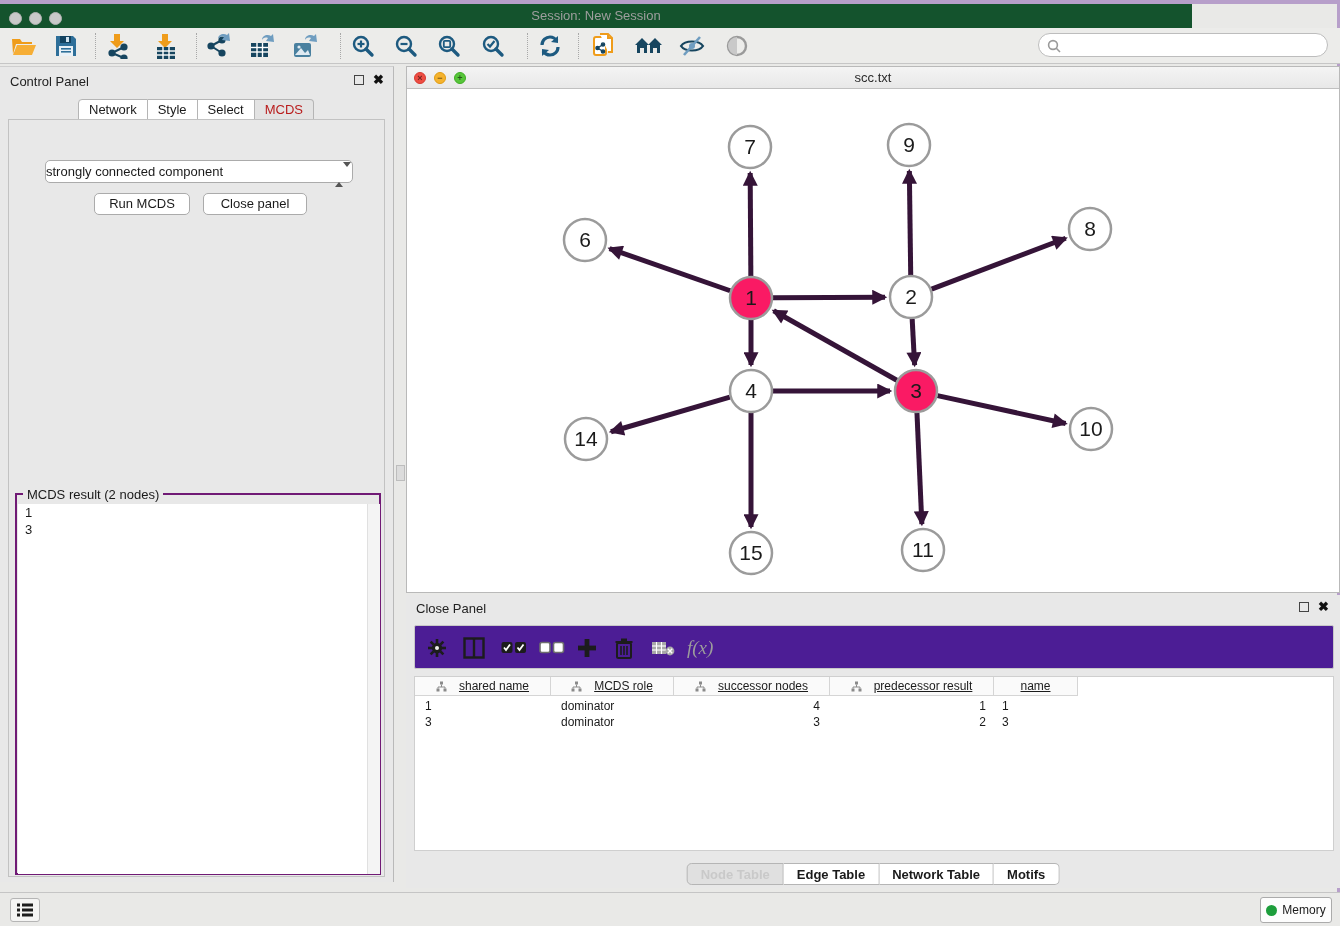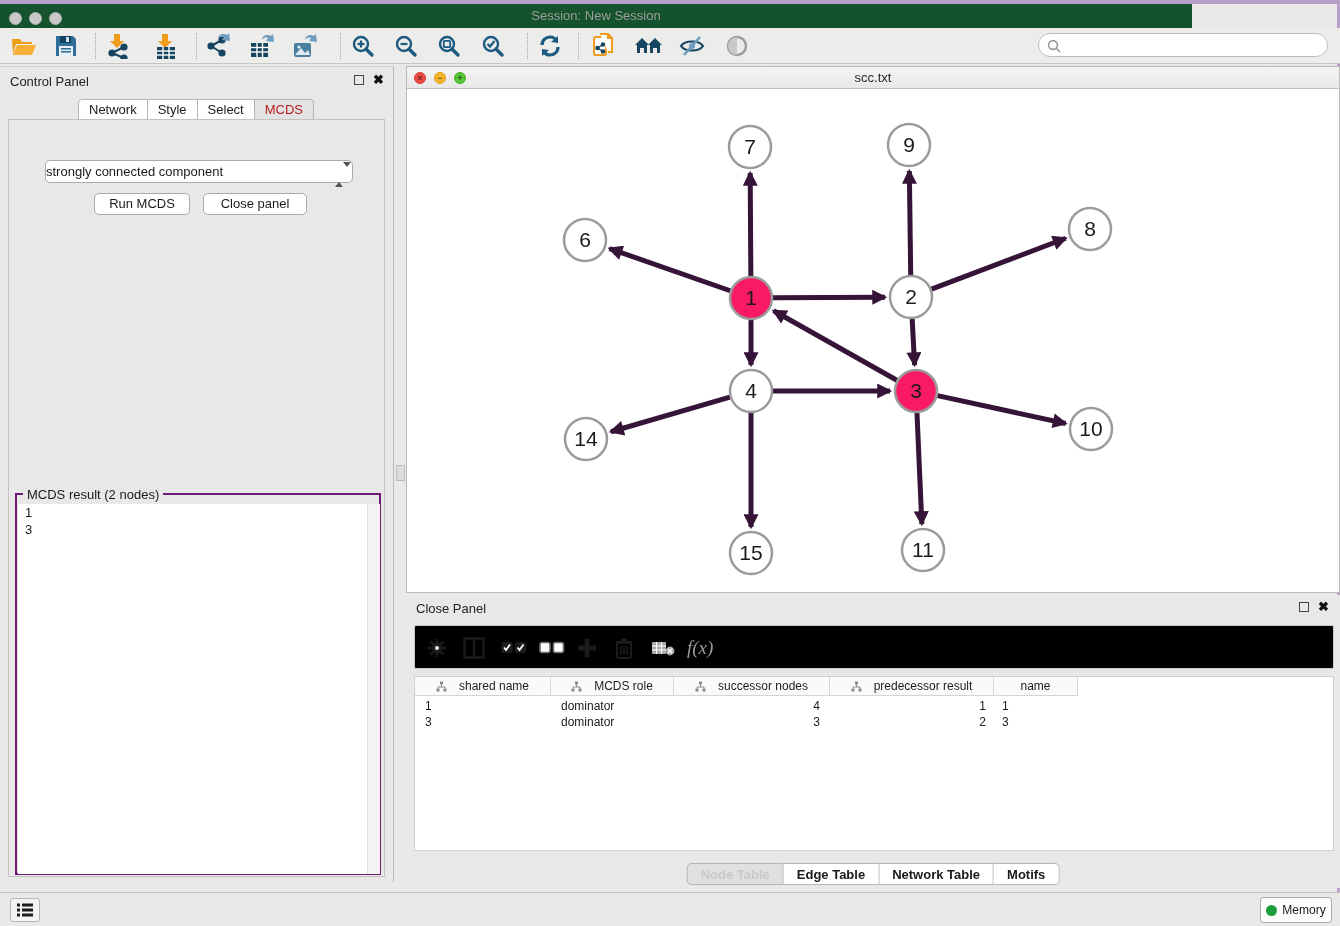--- a/index.html
+++ b/index.html
@@ -88,31 +88,31 @@
 
   
   #v-divider-thumb { left:396px; top:465px; width:9px; height:16px; background:#dcdcdc;
                      border:1px solid #bdbdbd; }
   #h-divider-thumb { left:860px; top:587px; width:12px; height:6px; background:#d9d9d9;
                      border:1px solid #c0c0c0; }
 
   
   #table-panel { left:406px; top:595px; width:934px; height:293px; background:#e8e8e8; }
   #tp-toolbar { position:absolute; left:8px; top:30px; width:920px; height:44px;
-                border:1px solid #c8c8c8; border-radius:2px; background:#000000; }
+                border:1px solid #c8c8c8; border-radius:2px; background:#4c1d95; }
   .tp-icon { position:absolute; top:8px; height:28px; display:flex; align-items:center;
              justify-content:center; cursor:default; }
   .fx-label { font-family:"Liberation Serif", serif; font-style:italic; font-size:19px; color:#9c9c9c; }
 
   #node-table { position:absolute; left:8px; top:81px; width:920px; height:175px; background:#fff;
                 border:1px solid #cfcfcf; overflow:hidden; }
   .th-row { position:absolute; left:0; top:0; height:19px; display:flex; }
   .th { height:19px; background:#fafafa; border-right:1px solid #d5d5d5; border-bottom:1px solid #d5d5d5;
         font-size:12px; color:#1c1c1c; display:flex; align-items:center; justify-content:center; gap:12px;
-        cursor:default; }
+        cursor:default;text-decoration:underline; }
   .th svg { flex:none; }
   .tr { position:absolute; left:0; height:16px; width:100%; }
   .td { position:absolute; font-size:12px; line-height:16px; white-space:nowrap; }
 
   .tp-tabs { position:absolute; left:50%; transform:translateX(-50%); top:268px; display:flex; }
   .tp-tab { height:22px; line-height:21px; padding:0 13px; background:#fff; border:1px solid #b5b5b5;
             border-left:none; font-size:13px; font-weight:bold; cursor:default; }
   .tp-tab:first-child { border-left:1px solid #b5b5b5; border-radius:5px 0 0 5px; }
   .tp-tab:last-child { border-radius:0 5px 5px 0; }
   .tp-tab.selected { background:#e0e0e0; color:#c9c9c9; }

